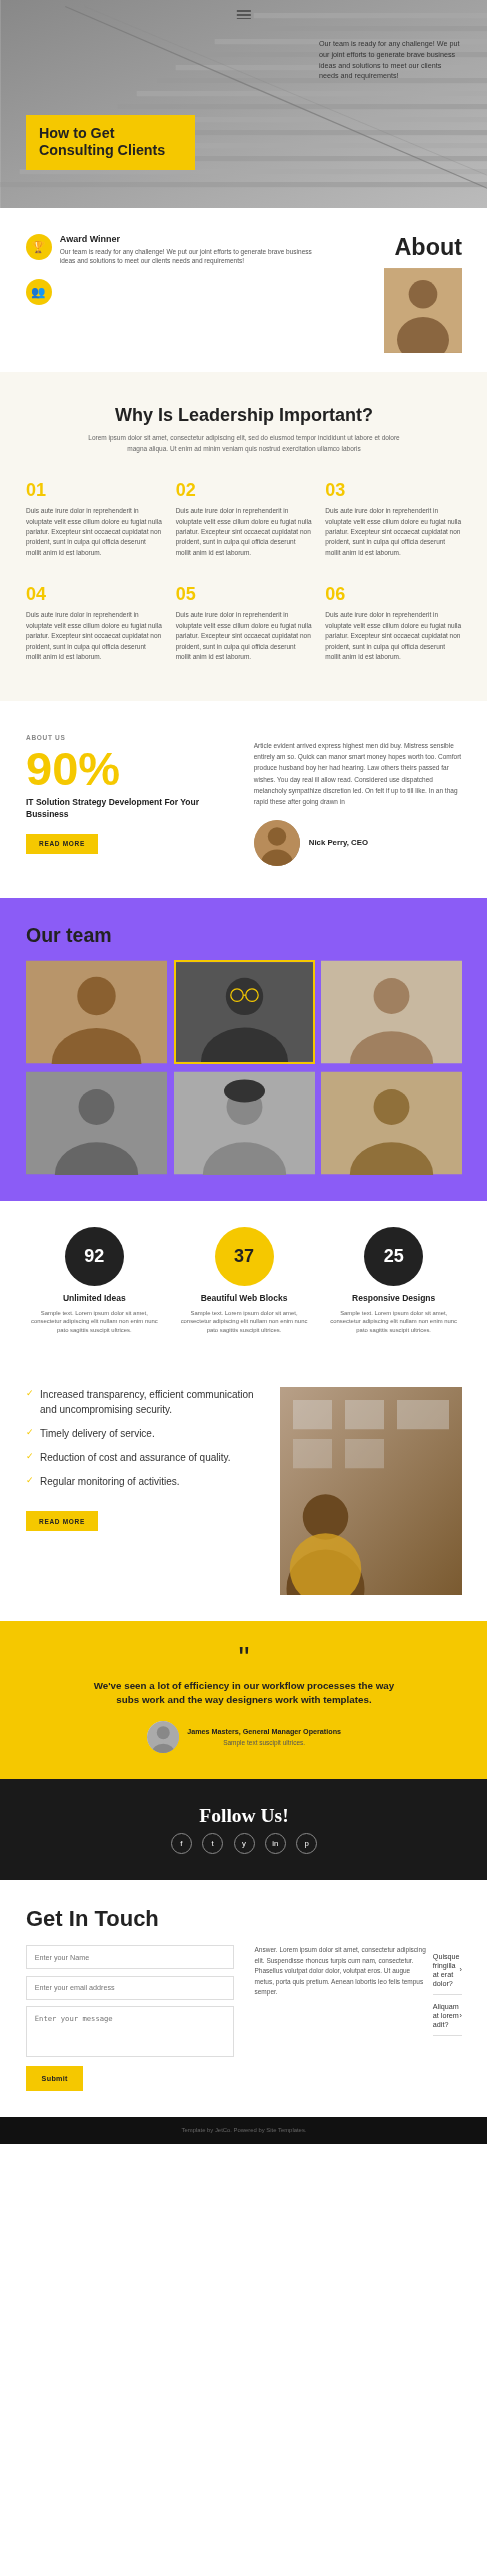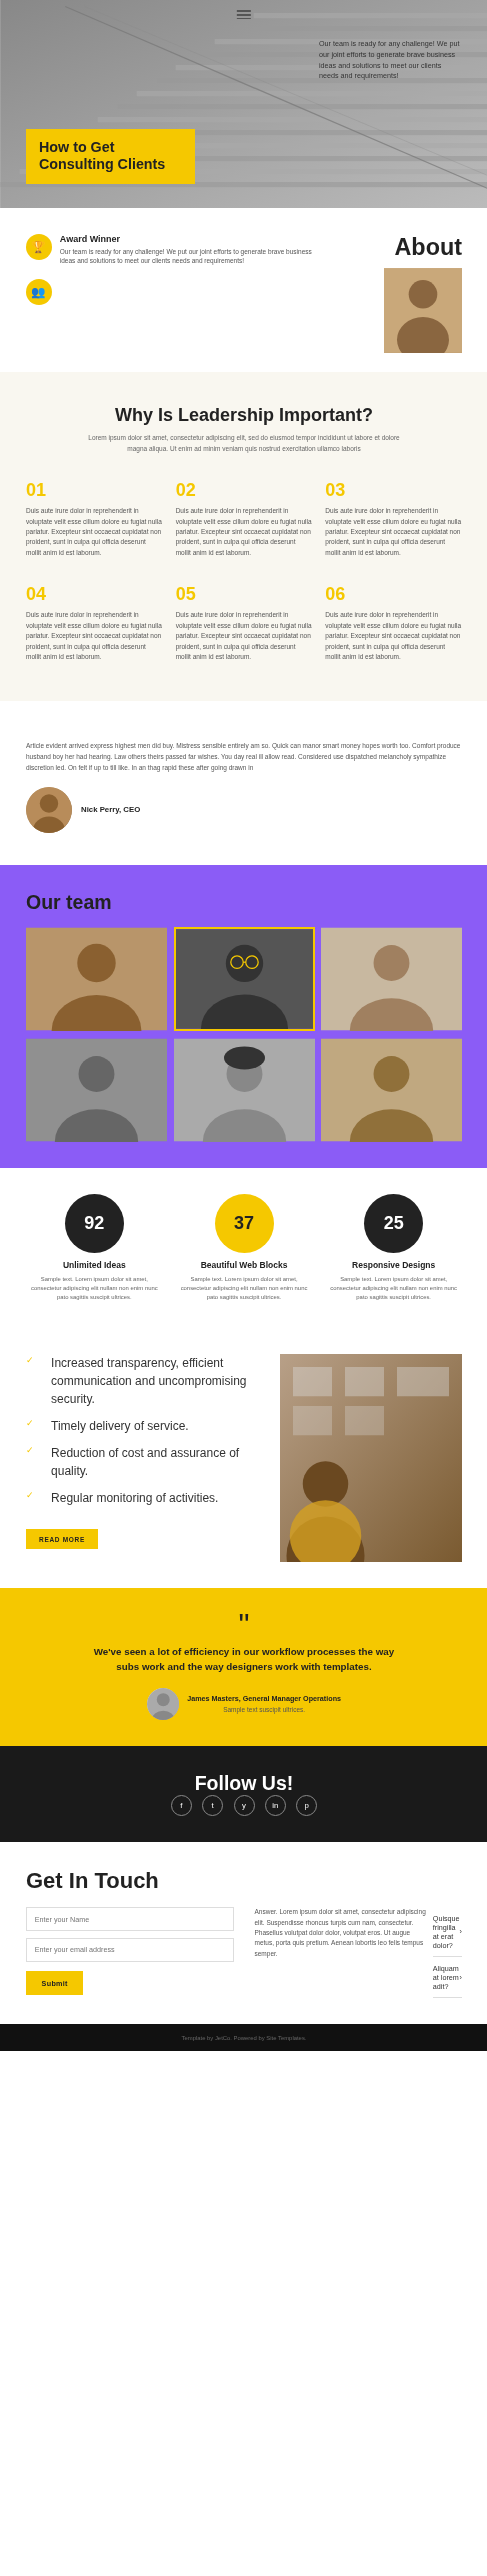--- a/index.html
+++ b/index.html
@@ -18,21 +18,21 @@
       top: 0; left: 0;
       width: 100%;
       height: 100%;
     }
     .hero-stairs svg {
       width: 100%;
       height: 100%;
     }
     .hero-title-box {
       position: absolute;
-      bottom: 24px;
+      bottom: 38px;
       left: 26px;
       background: #f5c800;
       padding: 10.4px 13px;
       max-width: 169px;
     }
     .hero-title-box h1 {
       font-size: 14.3px;
       font-weight: 900;
       color: #222;
       line-height: 1.2;
@@ -325,24 +325,23 @@
       align-items: flex-start;
       gap: 6.5px;
       margin-bottom: 9px;
     }
     .feature-check {
       color: #f5c800;
       font-size: 9px;
       margin-top: 0.7px;
     }
     .feature-text {
-      font-size: 12px;
+      font-size: 10px;
       color: #333;
       line-height: 1.5;
-      margin-left: 11px;
     }
     .features-right {
       width: 182px;
       height: 208px;
       background: linear-gradient(160deg, #c9a87a, #6e4e20);
       overflow: hidden;
       position: relative;
     }
 
     
@@ -390,21 +389,22 @@
     
     .social-section {
       background: #1a1a1a;
       padding: 26px 26px;
       text-align: center;
     }
     .social-section h2 {
       font-size: 19.5px;
       font-weight: 900;
       color: #fff;
-      margin-bottom: 0;
+      margin-bottom: 6px;
+      font-family: Liberation Serif, serif;
     }
     .social-icons {
       display: flex;
       justify-content: center;
       gap: 10.4px;
     }
     .social-icon {
       width: 21px; height: 21px;
       border: 0.7px solid #888;
       border-radius: 50%;
@@ -597,20 +597,26 @@
         <div class="leadership-text">Duis aute irure dolor in reprehenderit in voluptate velit esse cillum dolore eu fugiat nulla pariatur. Excepteur sint occaecat cupidatat non proident, sunt in culpa qui officia deserunt mollit anim id est laborum.</div>
       </div>
       <div class="leadership-item">
         <div class="leadership-num">06</div>
         <div class="leadership-text">Duis aute irure dolor in reprehenderit in voluptate velit esse cillum dolore eu fugiat nulla pariatur. Excepteur sint occaecat cupidatat non proident, sunt in culpa qui officia deserunt mollit anim id est laborum.</div>
       </div>
     </div>
 </section>
 
 <section class="stats-section">
+  <div class="stats-left">
+    <div class="stats-about-label">ABOUT US</div>
+    <div class="stats-percent">90%</div>
+    <div class="stats-desc">IT Solution Strategy Development For Your Bussiness</div>
+    <div class="read-more-btn">READ MORE</div>
+  </div>
   <div class="stats-right">
     <p>Article evident arrived express highest men did buy. Mistress sensible entirely am so. Quick can manor smart money hopes worth too. Comfort produce husband boy her had hearing. Law others theirs passed far wishes. You day real ill allow read. Considered use dispatched melancholy sympathize discretion led. On felt if up to till like. In an thag rapid these after going drawn in</p>
     <div class="stats-person">
       <div class="stats-person-img">
         <svg viewBox="0 0 70 70" xmlns="http://www.w3.org/2000/svg">
           <circle cx="35" cy="35" r="35" fill="#b88c5a"></circle>
           <circle cx="35" cy="25" r="14" fill="#8a6030"></circle>
           <ellipse cx="35" cy="65" rx="24" ry="20" fill="#8a6030"></ellipse>
         </svg>
       </div>
@@ -762,20 +768,21 @@
     <div class="social-icon">p</div>
   </div>
 </section>
 
 <section class="contact-section">
   <h2>Get In Touch</h2>
   <div class="contact-grid">
     <div class="contact-left">
       <input class="contact-input" type="text" placeholder="Enter your Name" style="">
       <input class="contact-input" type="email" placeholder="Enter your email address" style="">
+      <textarea class="contact-input" rows="4" style="resize: none;" placeholder="Enter your message"></textarea>
       <button class="contact-submit">Submit</button>
     </div>
     <div class="contact-right">
       <p>Answer. Lorem ipsum dolor sit amet, consectetur adipiscing elit. Suspendisse rhoncus turpis cum nam, consectetur. Phasellus volutpat dolor dolor, volutpat eros. Ut augue metus, porta quis pretium. Aenean lobortis leo felis tempus semper.</p>
       <div id="contact-faqs">
           <div class="contact-faq-item">
             <span>Quisque fringilla at erat dolor?</span>
             <span class="contact-faq-arrow">›</span>
           </div>
           <div class="contact-faq-item">

